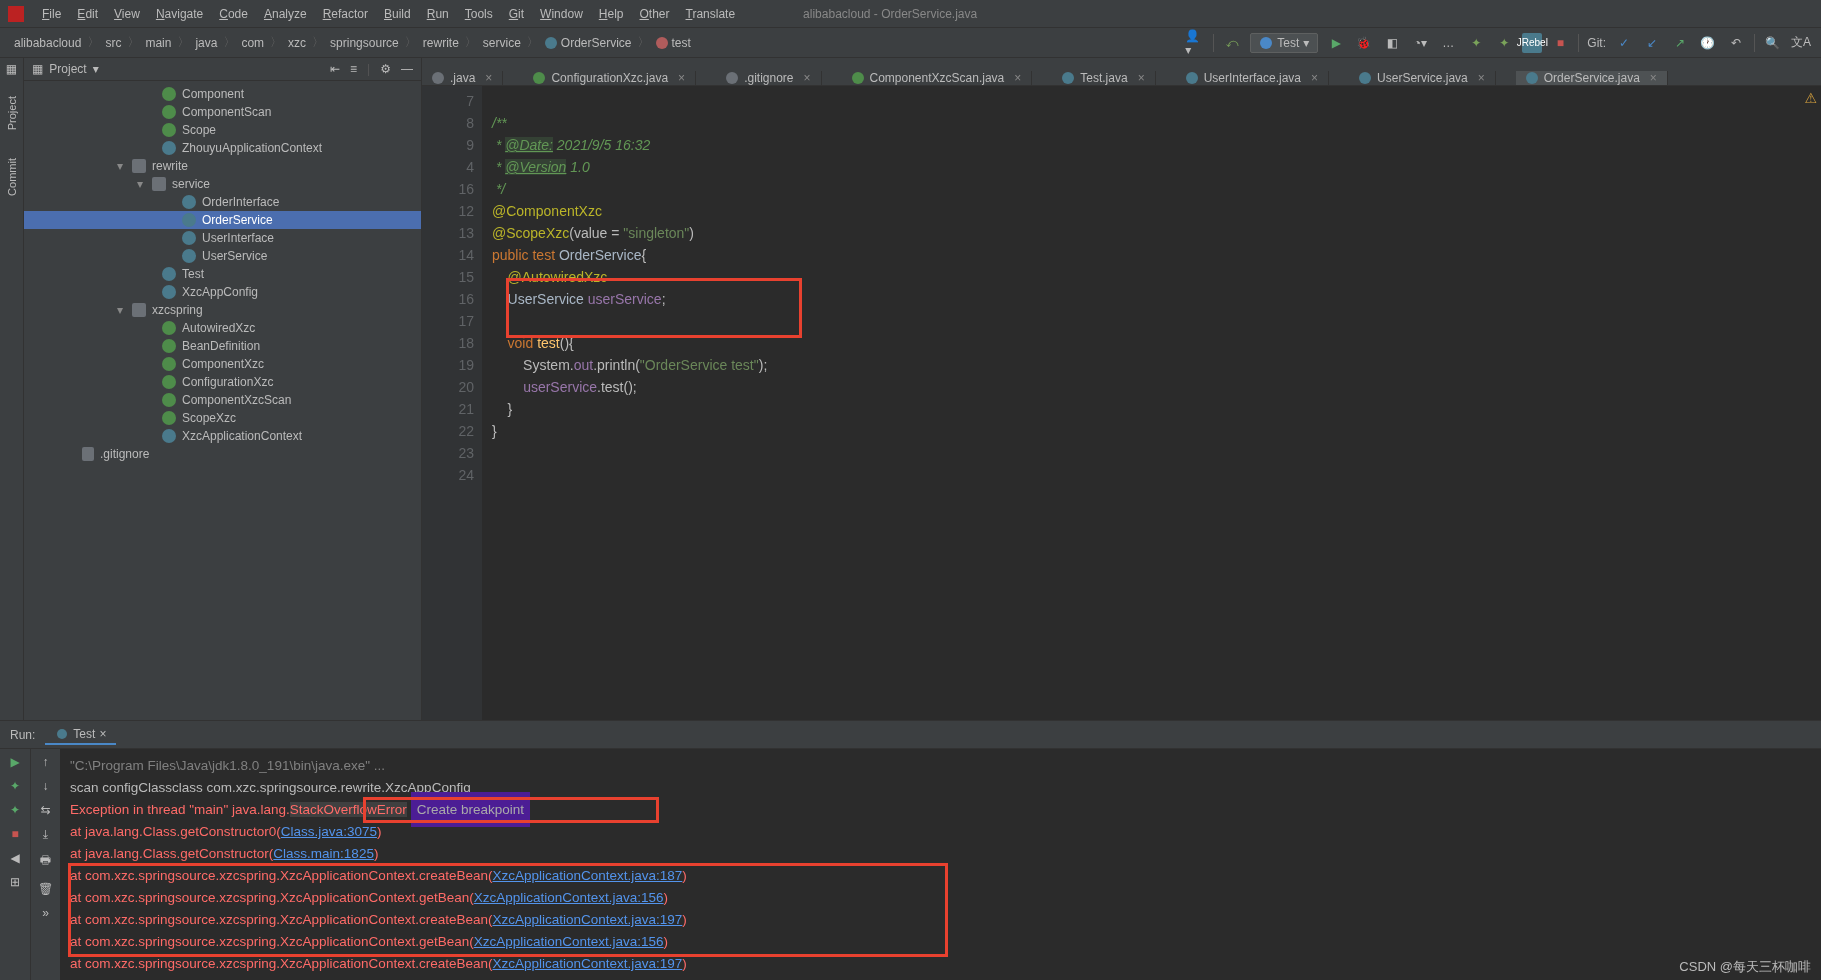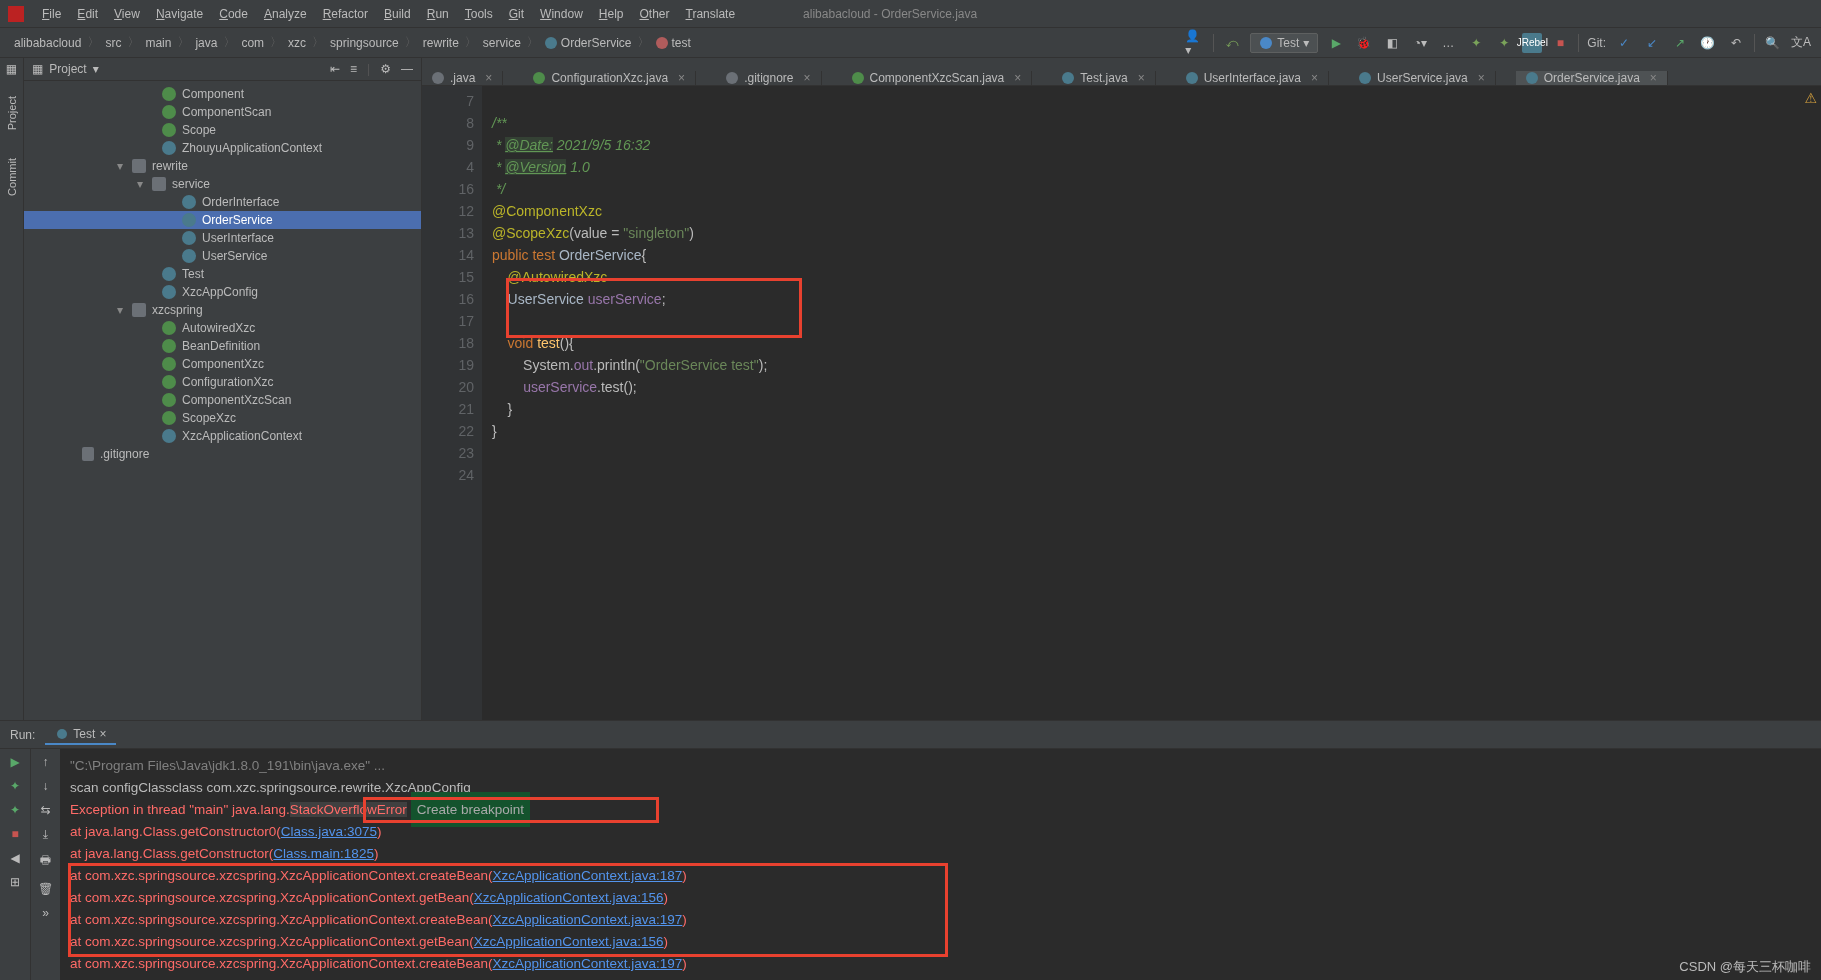--- a/index.html
+++ b/index.html
@@ -64,21 +64,21 @@
 .run-header { background: #3c3f41; height: 28px; display: flex; align-items: center; padding: 0 10px; gap: 10px; border-bottom: 1px solid #323232; position: absolute; width: 100%;}
 .run-tab { padding: 2px 10px; display: flex; align-items: center; gap: 4px;}
 .run-tab.active { border-bottom: 2px solid #4a88c7; }
 .run-body { display: flex; flex: 1; margin-top: 28px; width: 100%;}
 .run-tools { width: 30px; background: #3c3f41; display: flex; flex-direction: column; align-items: center; padding-top: 6px; gap: 10px; }
 .run-tools2 { width: 30px; background: #3c3f41; display: flex; flex-direction: column; align-items: center; padding-top: 6px; gap: 10px; border-left: 1px solid #323232;}
 .console { flex: 1; font-family: Consolas, monospace; font-size: 13.5px; padding: 6px 10px; line-height: 22px; overflow: auto; position: relative; }
 .console .err { color: #ff6b68; }
 .console .link { color: #5394ec; text-decoration: underline; cursor: pointer; }
 .console .grey { color: #808080; }
-.console .create-bp { background: #14532d; color: #aaa; padding: 10px 6px; margin-left: 4px;}
+.console .create-bp { background: #4c1d95; color: #aaa; padding: 10px 6px; margin-left: 4px;}
 .watermark { position: absolute; right: 10px; bottom: 4px; color: #bbb; font-size: 13px;}
 
 svg.ico { width: 14px; height: 14px; }
 .warning-ico { position: absolute; top: 4px; right: 4px; color: #d9a33e; }
 </style>
 </head>
 <body>
 
 <div class="menubar">
   <div class="logo"></div>

